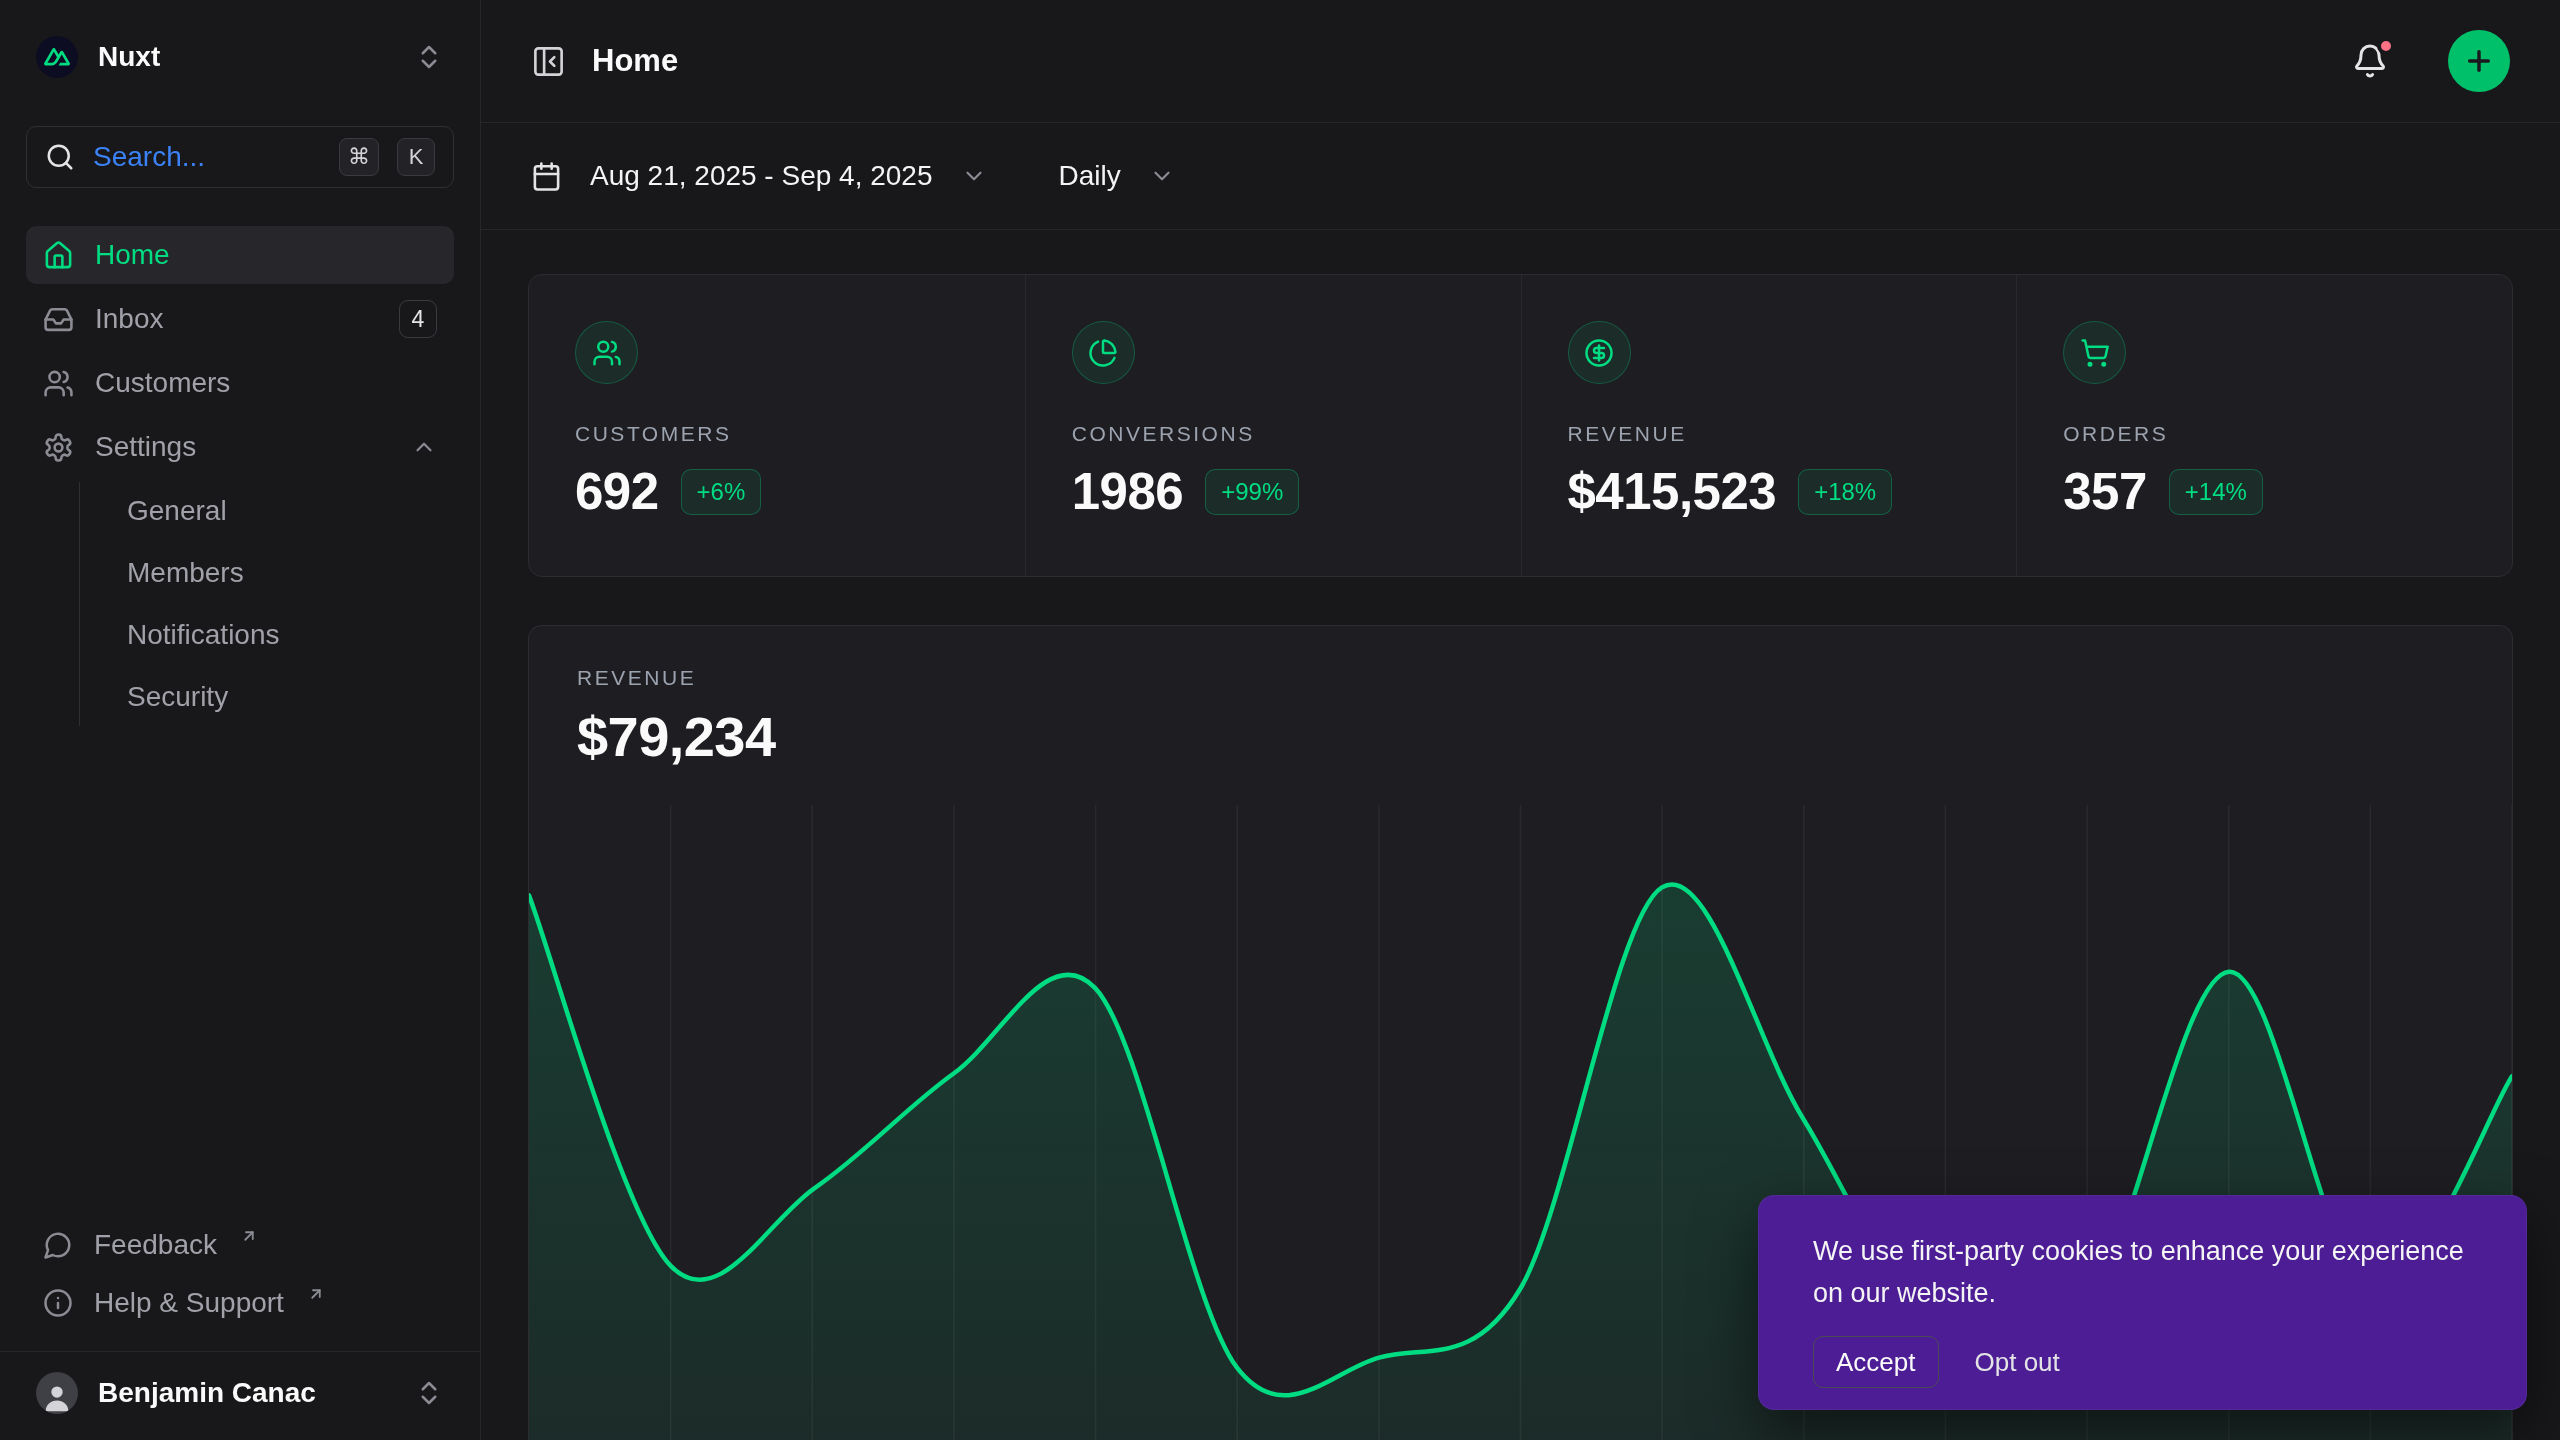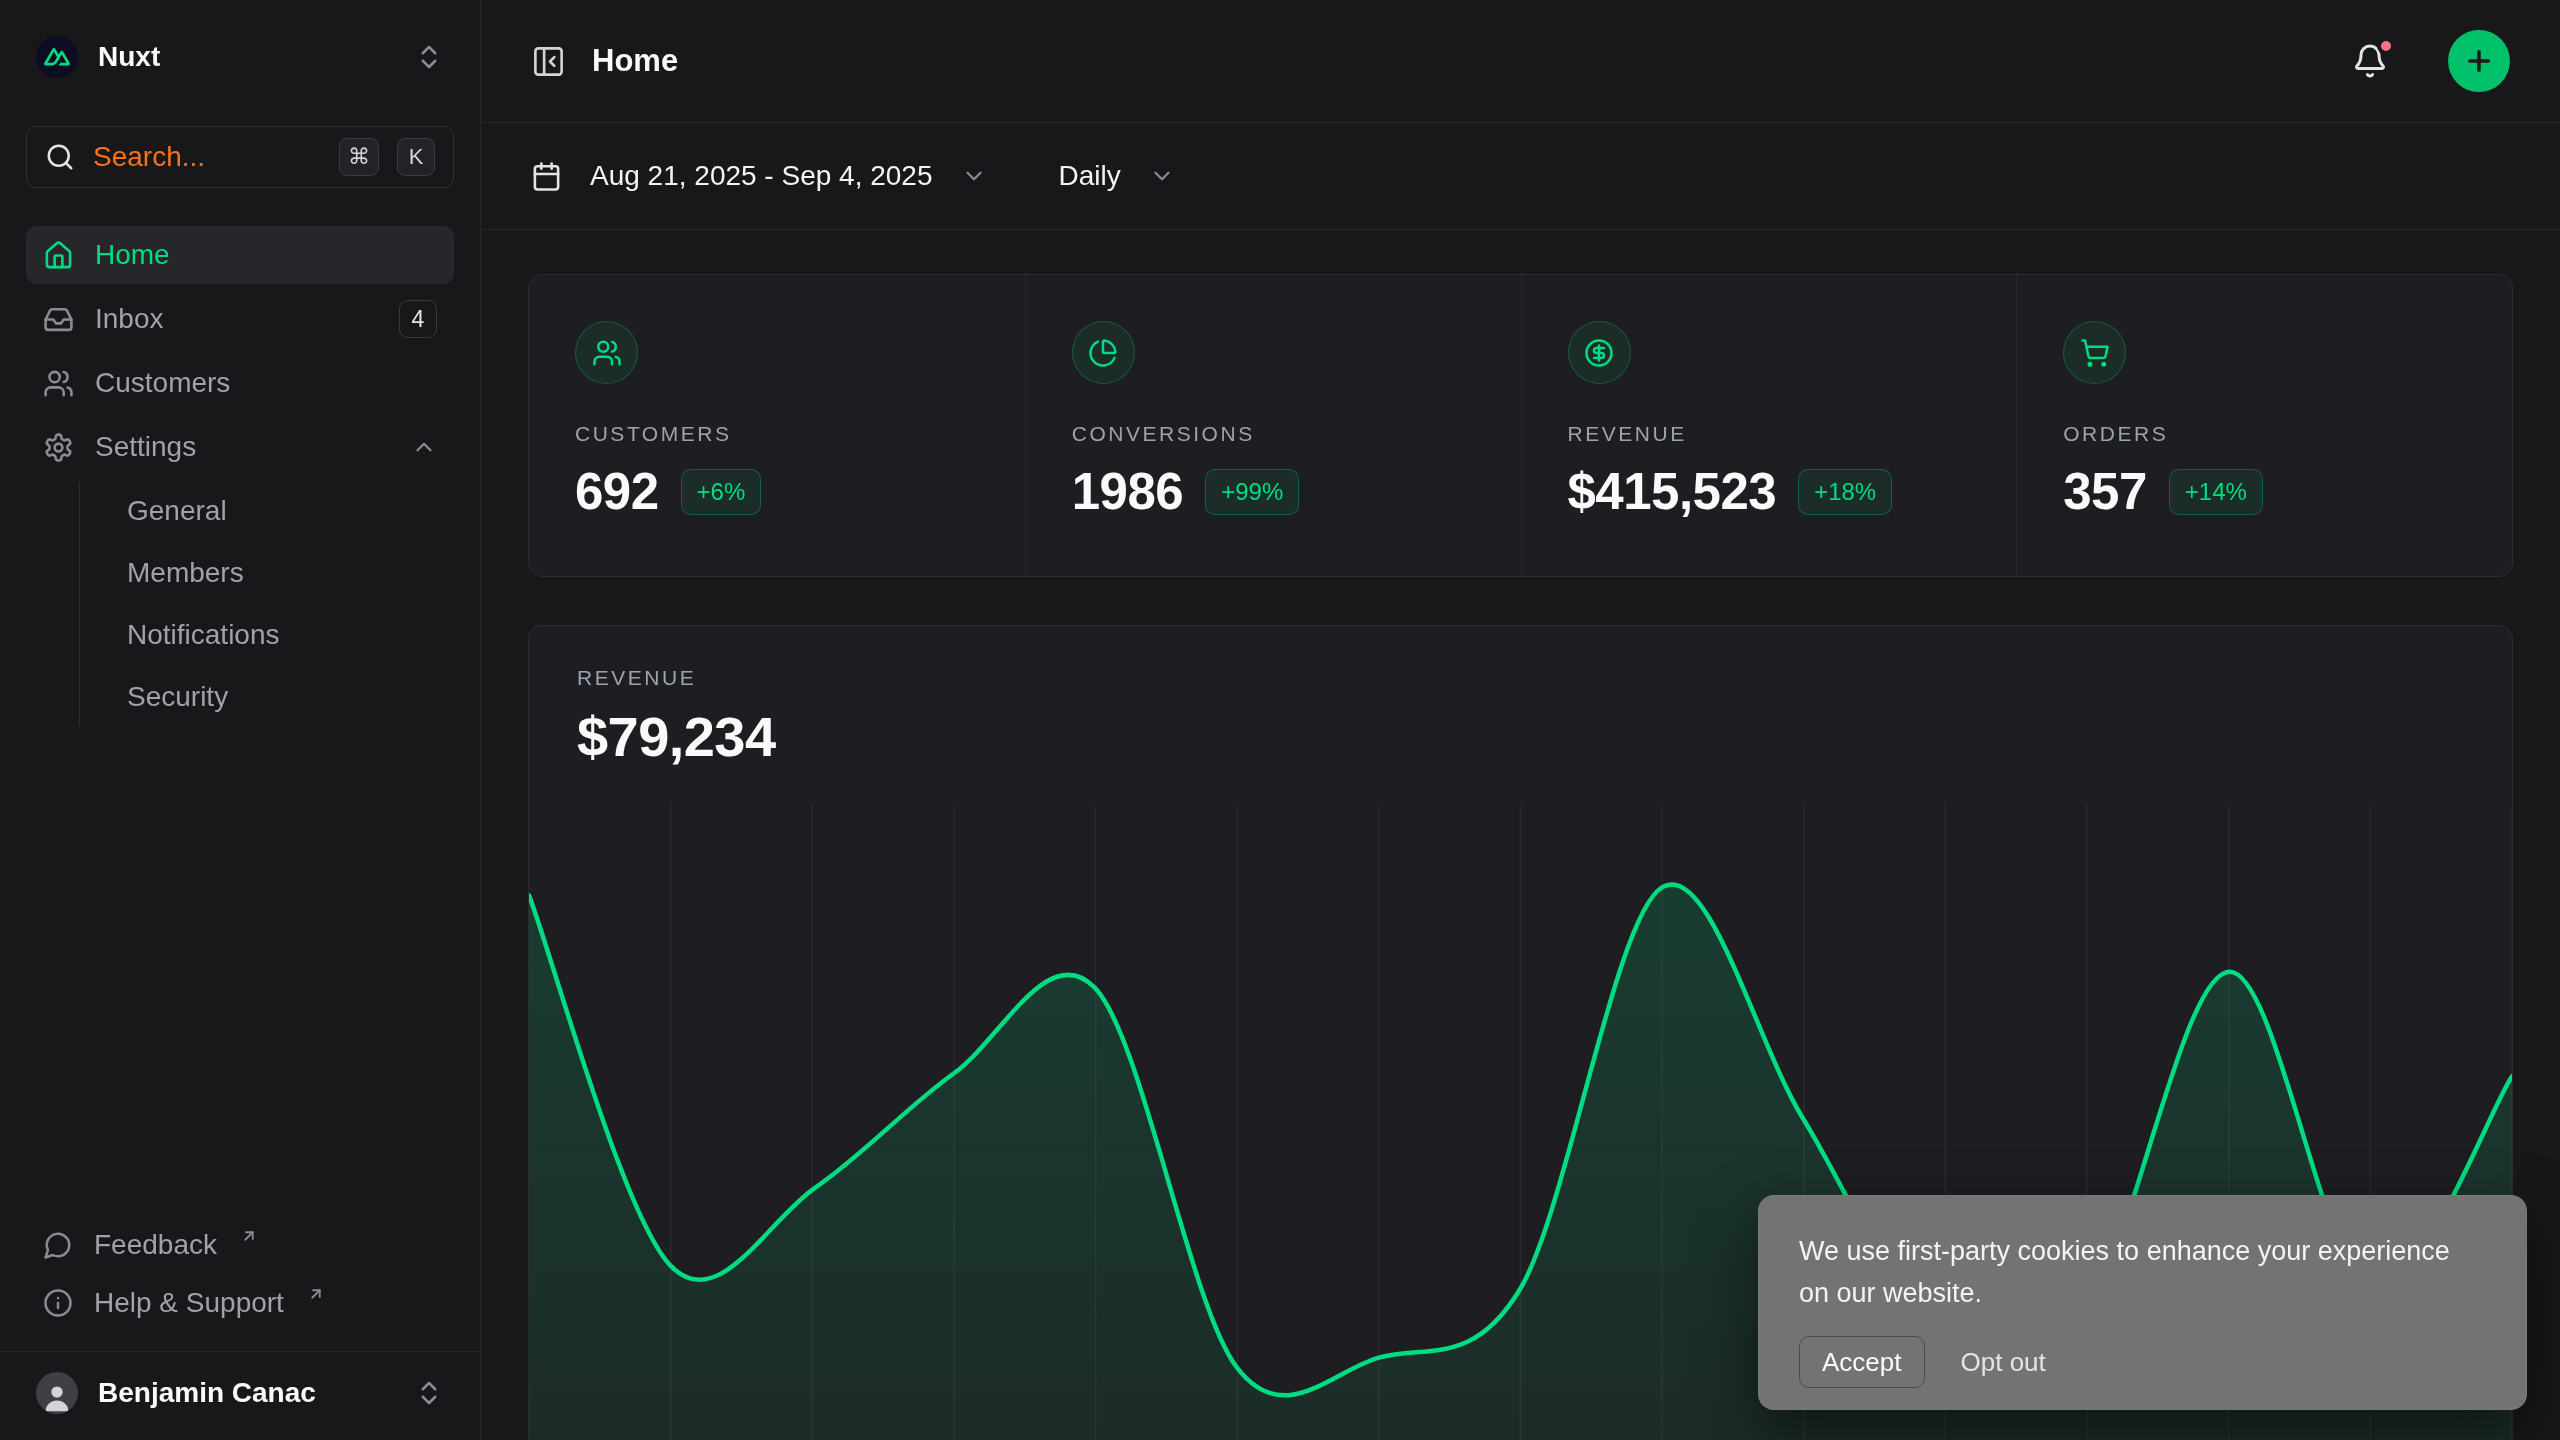--- a/index.html
+++ b/index.html
@@ -13,21 +13,21 @@
   .app{display:flex;width:2560px;height:1440px}
   svg{display:block}
 
   
   .sidebar{width:481px;flex:0 0 481px;border-right:1px solid #26262b;display:flex;flex-direction:column;padding:28px 26px 22px;background:var(--bg)}
   .team{display:flex;align-items:center;gap:20px;padding:8px 10px;border-radius:10px;cursor:pointer}
   .logo-badge{width:42px;height:42px;border-radius:50%;background:#0c0c22;display:flex;align-items:center;justify-content:center}
   .team-name{font-size:28px;font-weight:600;color:var(--text);flex:1}
   .icon-gray{color:#8b8b94}
   .search{margin-top:40px;height:62px;border:1.5px solid #2f2f35;border-radius:10px;display:flex;align-items:center;gap:18px;padding:0 18px;cursor:text}
-  .search-ph{flex:1;font-size:28px;color:#f97316}
+  .search-ph{flex:1;font-size:28px;color:#3b82f6}
   .kbd{min-width:38px;height:38px;border:1.5px solid #3a3a41;background:#232327;border-radius:8px;display:flex;align-items:center;justify-content:center;font-size:22px;color:#d4d4d8;padding:0 8px}
   nav{margin-top:38px}
   .nav-item{display:flex;align-items:center;gap:21px;height:58px;border-radius:10px;padding:0 17px;margin-bottom:6px;font-size:28px;color:var(--muted);cursor:pointer}
   .nav-item .lbl{flex:1}
   .nav-item.active{background:#26262b;color:var(--accent)}
   .nav-item.active .ni{color:var(--accent)}
   .ni{color:#8b8b94}
   .badge{min-width:38px;height:38px;border:1.5px solid #3a3a41;border-radius:9px;display:flex;align-items:center;justify-content:center;font-size:23px;color:#e4e4e7;padding:0 8px}
   .subnav{margin:2px 0 0 53px;border-left:1.5px solid #2e2e33}
   .subnav .nav-item{height:58px;padding-left:47px;margin-bottom:4px;border-radius:0 10px 10px 0}
@@ -63,21 +63,21 @@
   .pill{height:46px;padding:0 15px;border-radius:10px;background:rgba(0,220,130,.08);border:1.5px solid rgba(0,220,130,.3);color:var(--accent);font-size:24px;font-weight:500;display:flex;align-items:center}
 
   .rev-card{flex:1;margin-top:48px;background:var(--card);border:1px solid var(--border);border-bottom:none;border-radius:14px 14px 0 0;display:flex;flex-direction:column;min-height:0;overflow:hidden}
   .rev-head{padding:40px 48px 0}
   .rev-label{font-size:21px;letter-spacing:.12em;color:var(--label);font-weight:500}
   .rev-value{margin-top:14px;font-size:56px;font-weight:700;letter-spacing:-0.01em}
   .rev-chart{flex:1;margin-top:36px;position:relative;min-height:0}
   .rev-chart svg{position:absolute;inset:0;width:100%;height:100%}
 
   
-  .toast{position:absolute;left:1277px;top:1195px;width:769px;height:215px;background:#737373;border:1px solid rgba(255,255,255,.05);border-radius:16px;box-shadow:0 24px 60px rgba(0,0,0,.5);padding:34px 40px;z-index:5}
+  .toast{position:absolute;left:1277px;top:1195px;width:769px;height:215px;background:#4c1d95;border:1px solid rgba(255,255,255,.05);border-radius:16px;box-shadow:0 24px 60px rgba(0,0,0,.5);padding:34px 54px;z-index:5}
   .toast-msg{font-size:27px;line-height:42px;color:#f4f4f5;font-weight:500}
   .toast-actions{margin-top:22px;display:flex;align-items:center;gap:36px}
   .accept-btn{height:52px;padding:0 22px;border-radius:10px;border:1.5px solid #4b4b53;background:transparent;color:var(--text);font-size:26px;font-weight:500;font-family:inherit;cursor:pointer}
   .optout-btn{background:none;border:none;color:#e4e4e7;font-size:26px;font-weight:500;font-family:inherit;cursor:pointer}
 </style>
 </head>
 <body>
 
 <div class="app">
 

